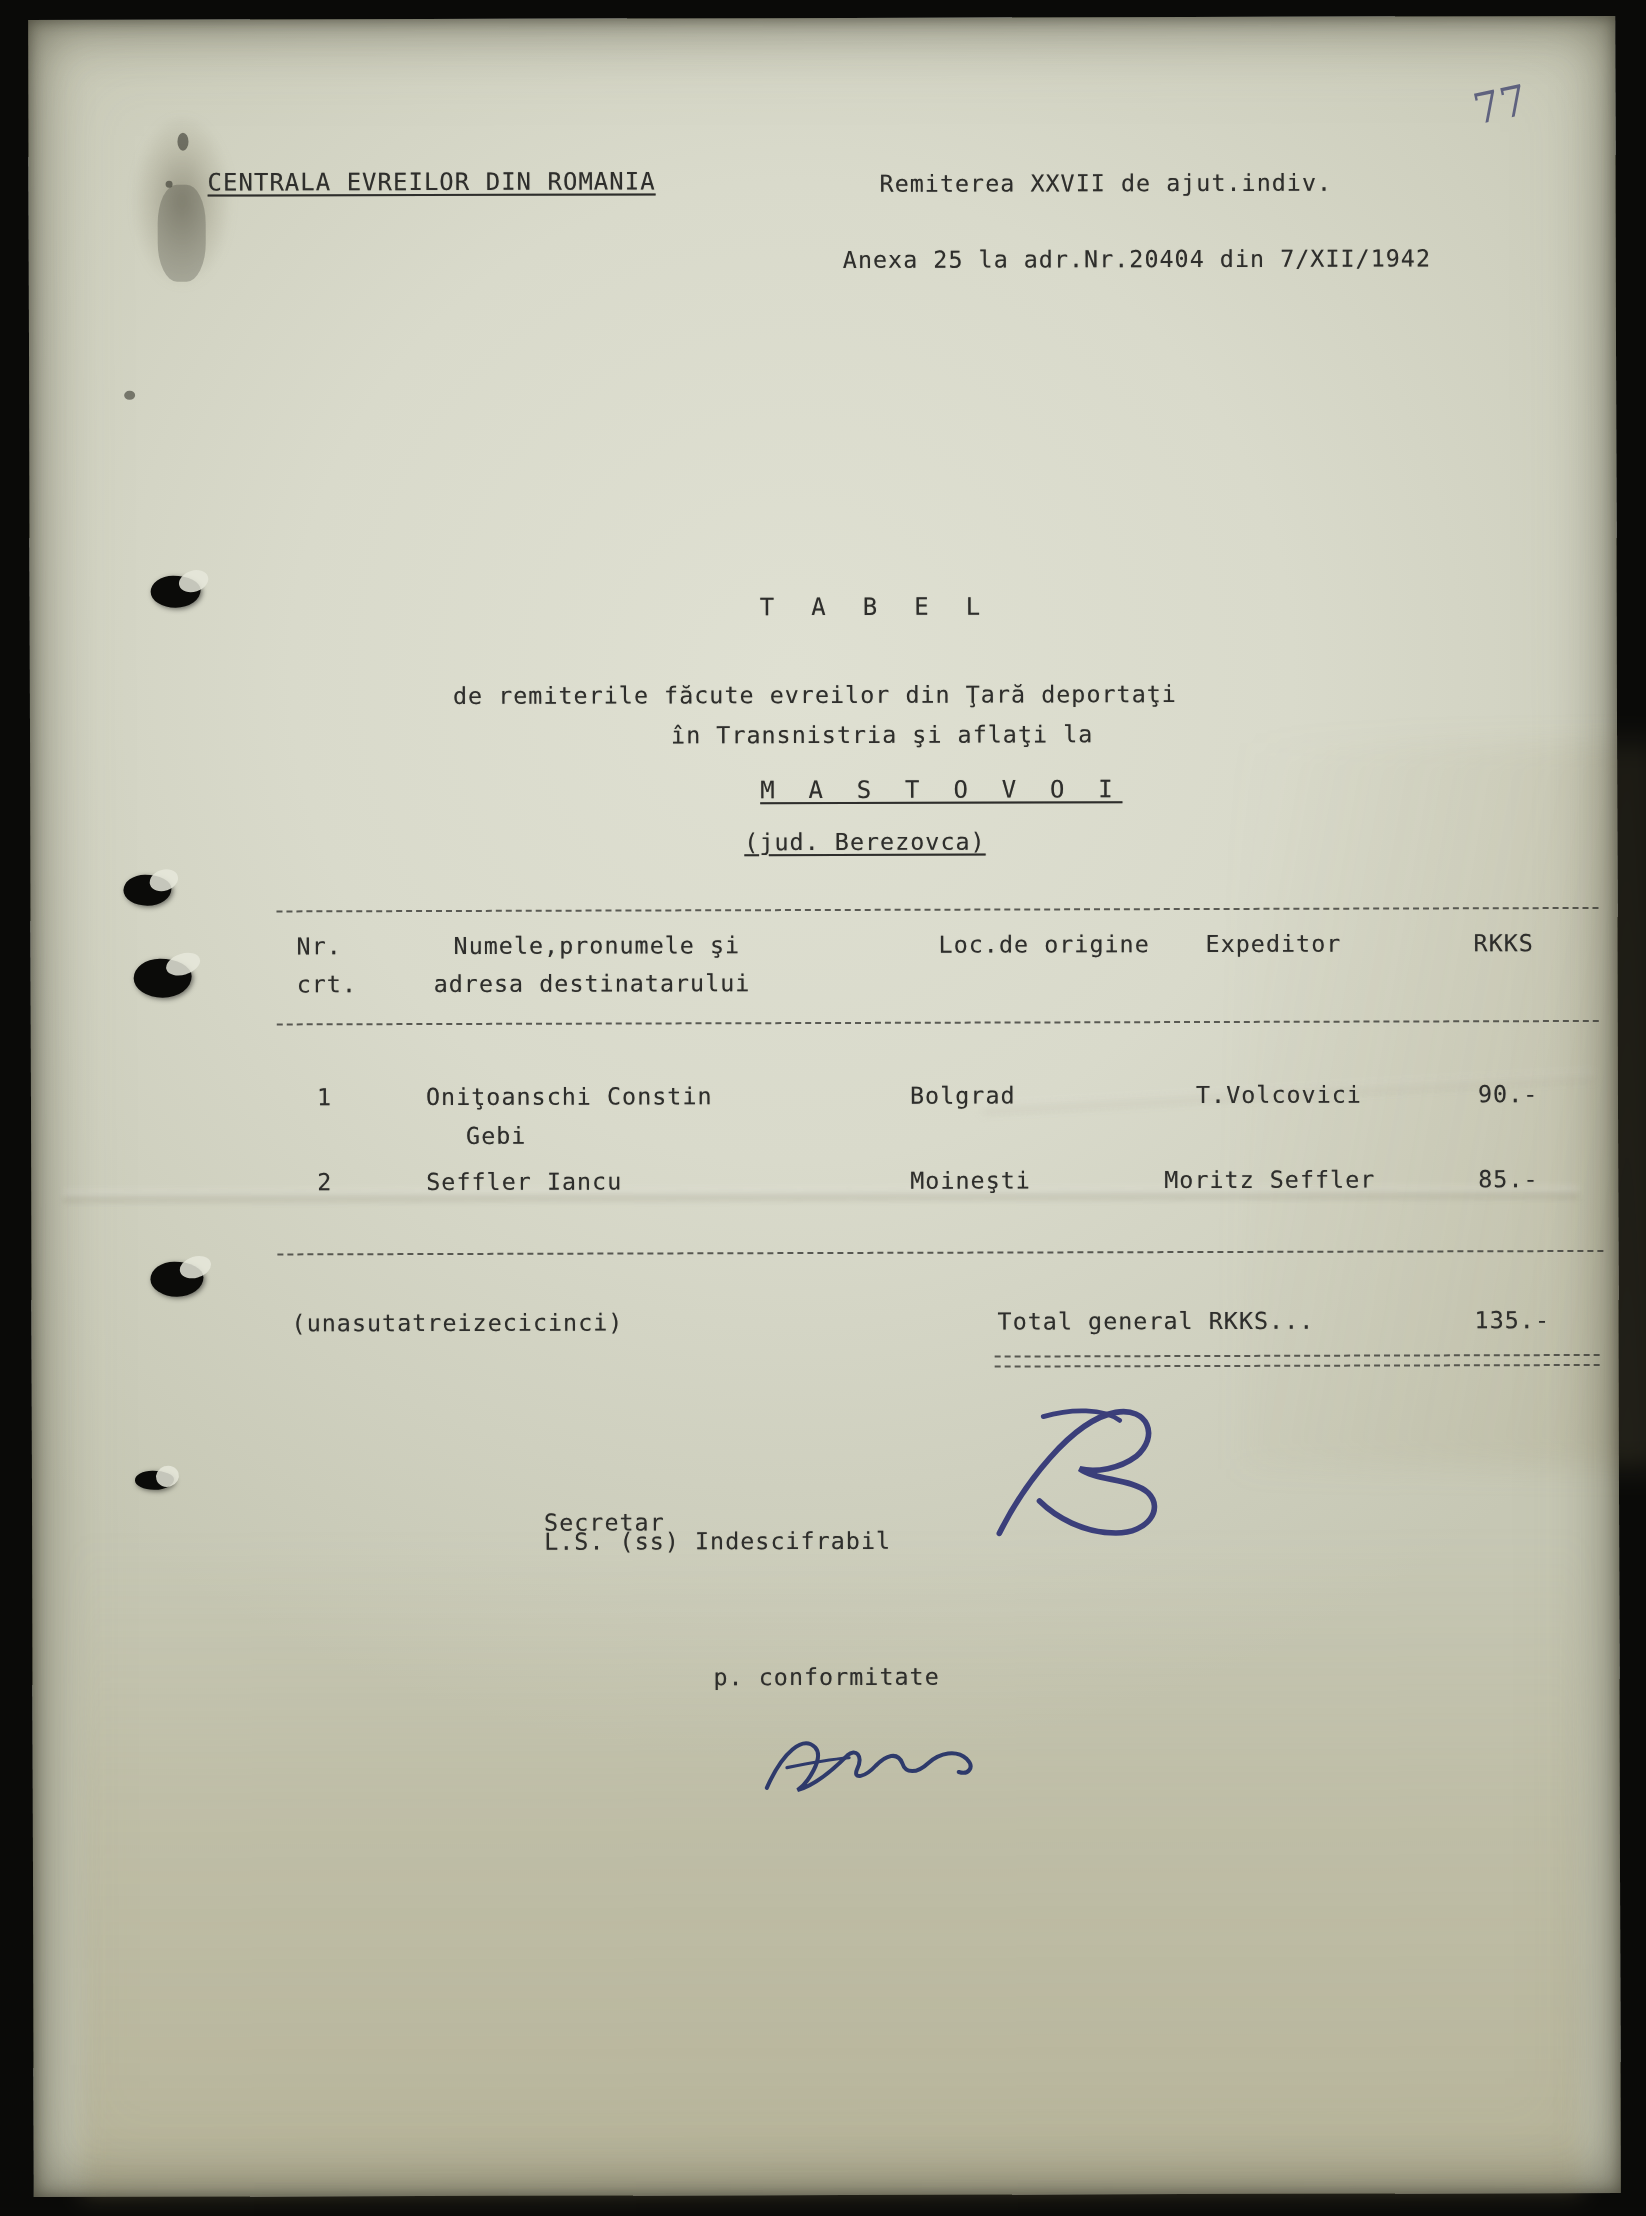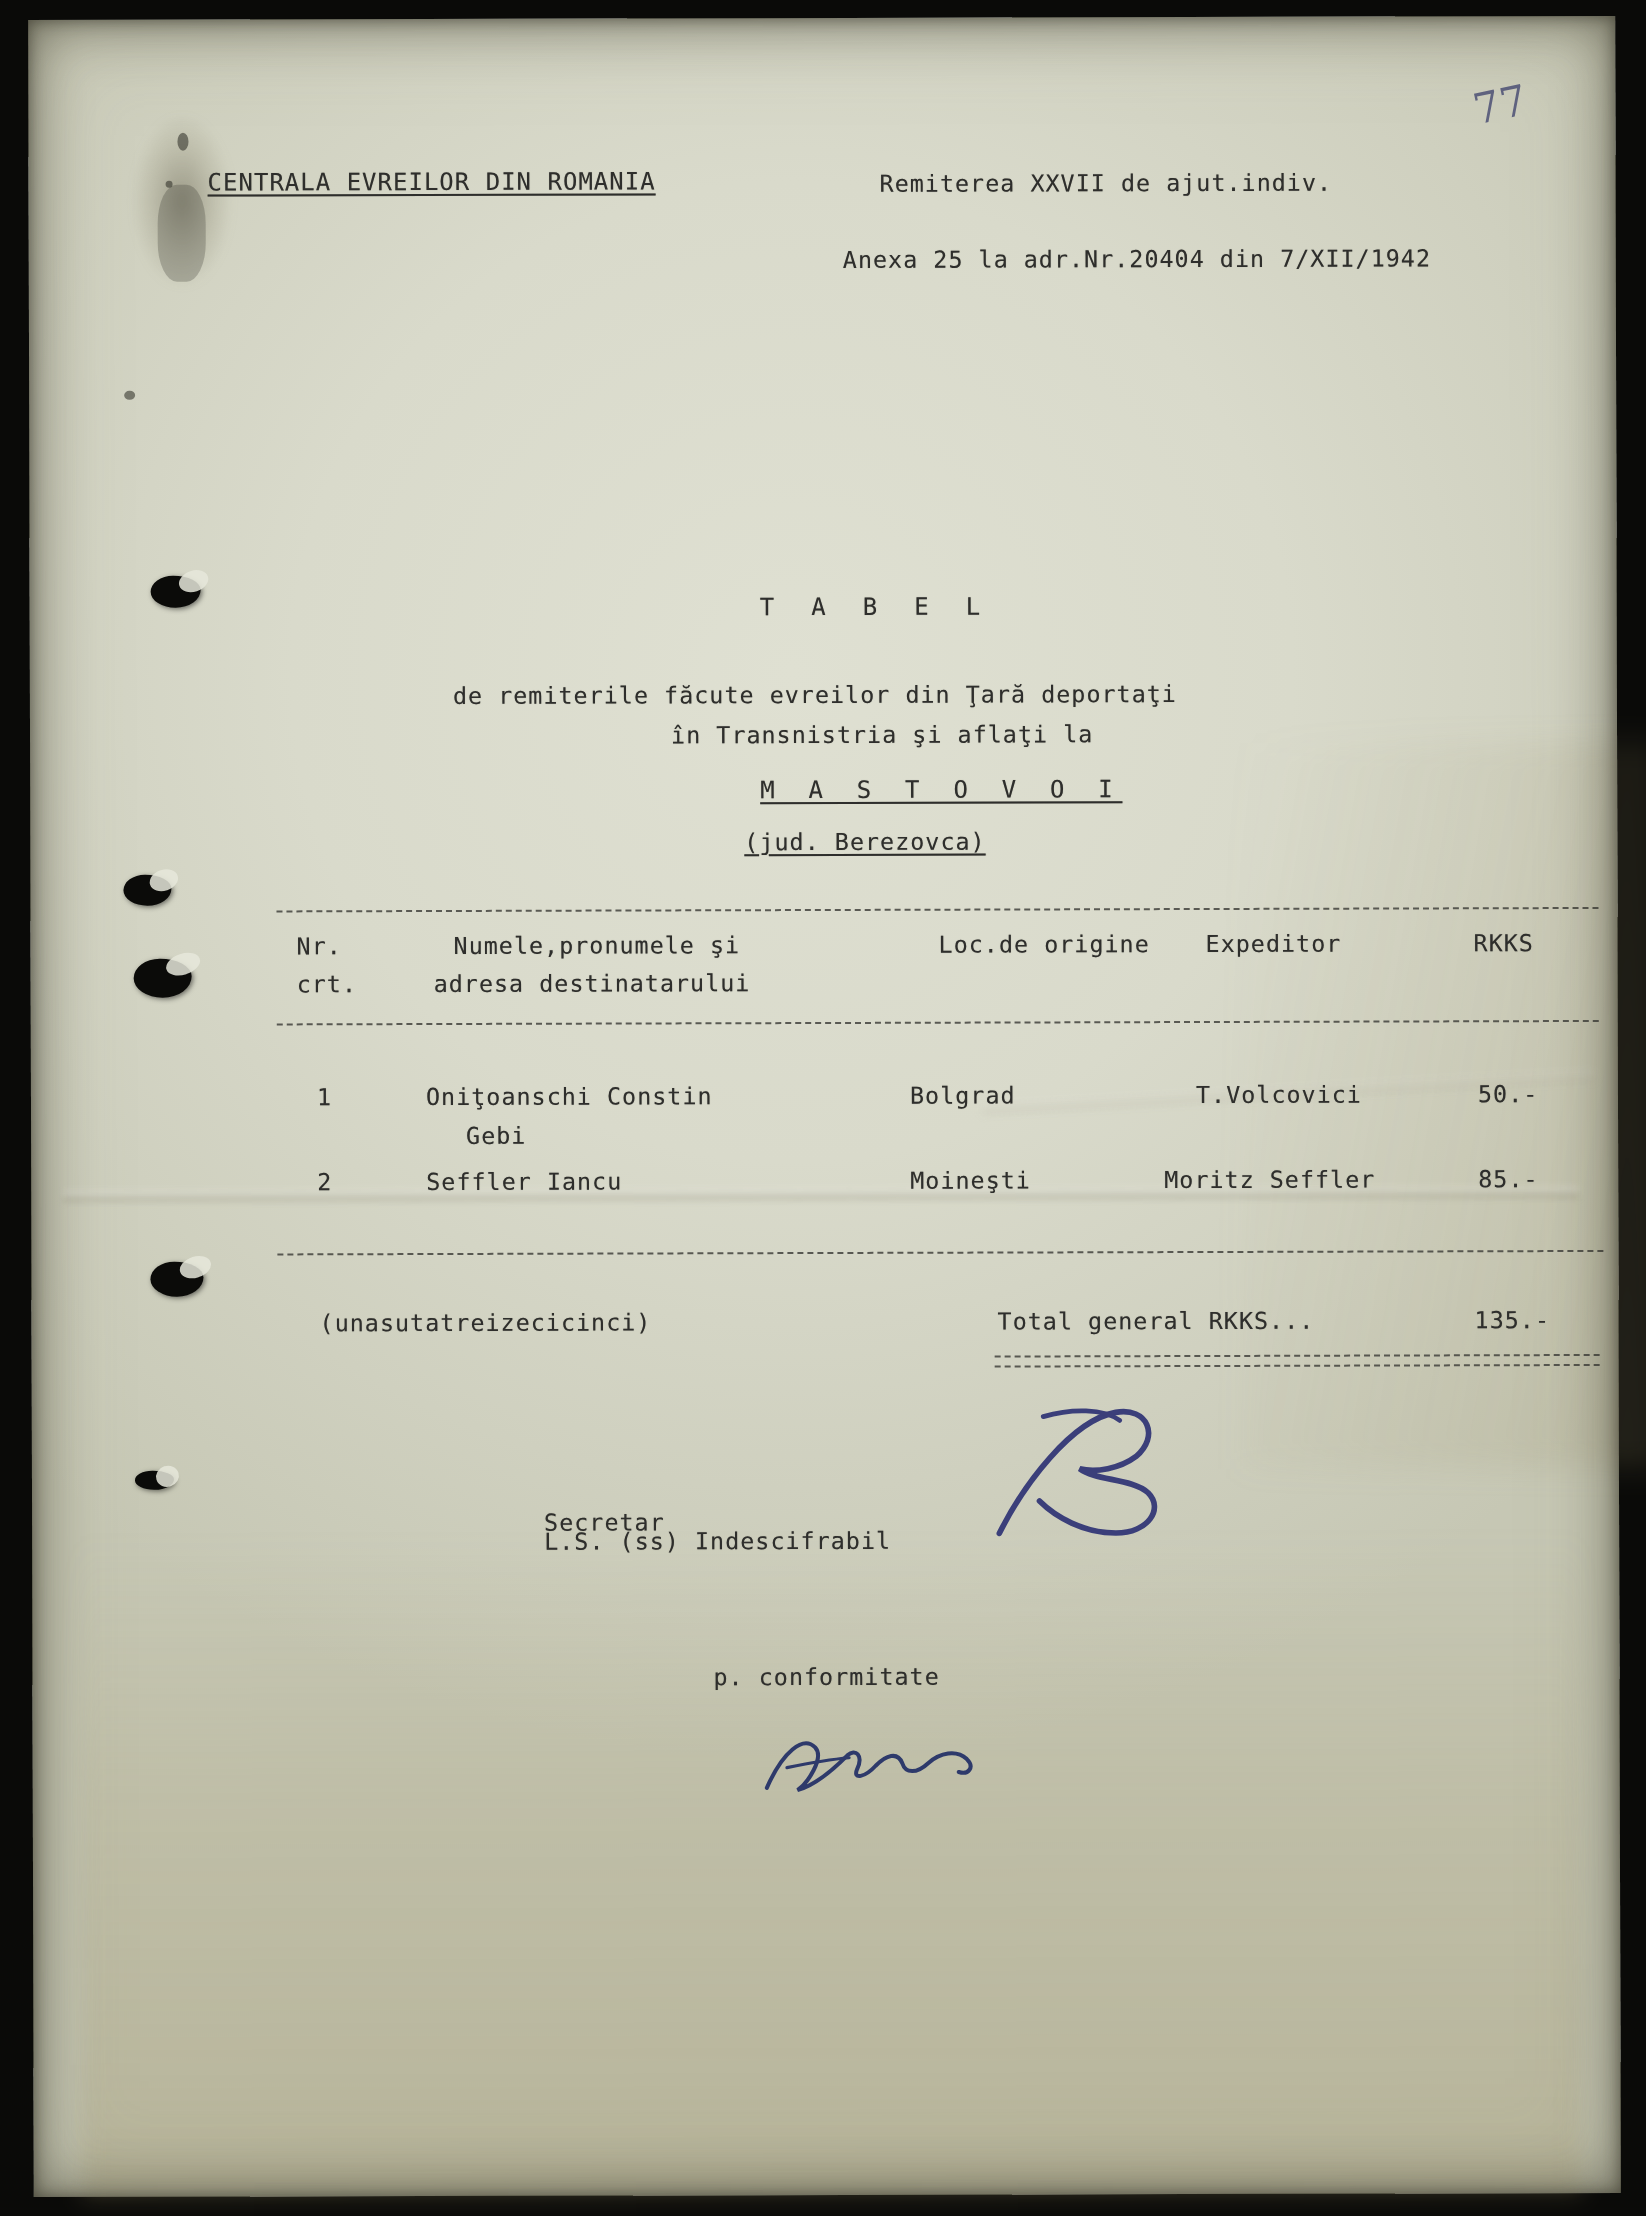--- a/index.html
+++ b/index.html
@@ -206,29 +206,29 @@
     <div class="tw fs29" style="left:403px; top:951px;">adresa destinatarului</div>
     <div class="tw fs29" style="left:880px; top:913px;margin-left:28px;">Loc.de origine</div>
     <div class="tw fs29" style="left:1175px; top:913px;">Expeditor</div>
     <div class="tw fs29" style="left:1443px; top:913px;">RKKS</div>
 
     <div class="tw fs29" style="left:286px; top:1064px;">1</div>
     <div class="tw fs29" style="left:395px; top:1064px;">Oniţoanschi Constin</div>
     <div class="tw fs29" style="left:435px; top:1103px;">Gebi</div>
     <div class="tw fs29" style="left:879px; top:1064px;">Bolgrad</div>
     <div class="tw fs29" style="left:1165px; top:1064px;">T.Volcovici</div>
-    <div class="tw fs29" style="left:1447px; top:1064px;">50.-</div>
+    <div class="tw fs29" style="left:1447px; top:1064px;">90.-</div>
 
     <div class="tw fs29" style="left:286px; top:1149px;">2</div>
     <div class="tw fs29" style="left:395px; top:1149px;">Seffler Iancu</div>
     <div class="tw fs29" style="left:879px; top:1149px;">Moineşti</div>
     <div class="tw fs29" style="left:1133px; top:1149px;">Moritz Seffler</div>
     <div class="tw fs29" style="left:1447px; top:1149px;">85.-</div>
 
-    <div class="tw fs29" style="left:260px; top:1290px;margin-left:28px;">(unasutatreizecicinci)</div>
+    <div class="tw fs29" style="left:260px; top:1290px;">(unasutatreizecicinci)</div>
     <div class="tw fs29" style="left:966px; top:1290px;">Total general RKKS...</div>
     <div class="tw fs29" style="left:1443px; top:1290px;">135.-</div>
     <div class="dblrule" style="left:963px; top:1338px; width:605px;"></div>
     <div class="dblrule" style="left:963px; top:1348px; width:605px;"></div>
 
     <div class="tw fs29" style="left:512px; top:1455px;margin-top:35px;">Secretar</div>
     <div class="tw fs29" style="left:512px; top:1509px;">L.S. (ss) Indescifrabil</div>
 
     <svg id="signature-main" viewBox="0 0 400 220">
       <path d="M30 180 C 60 120, 120 40, 175 30 C 215 23, 230 60, 200 85

